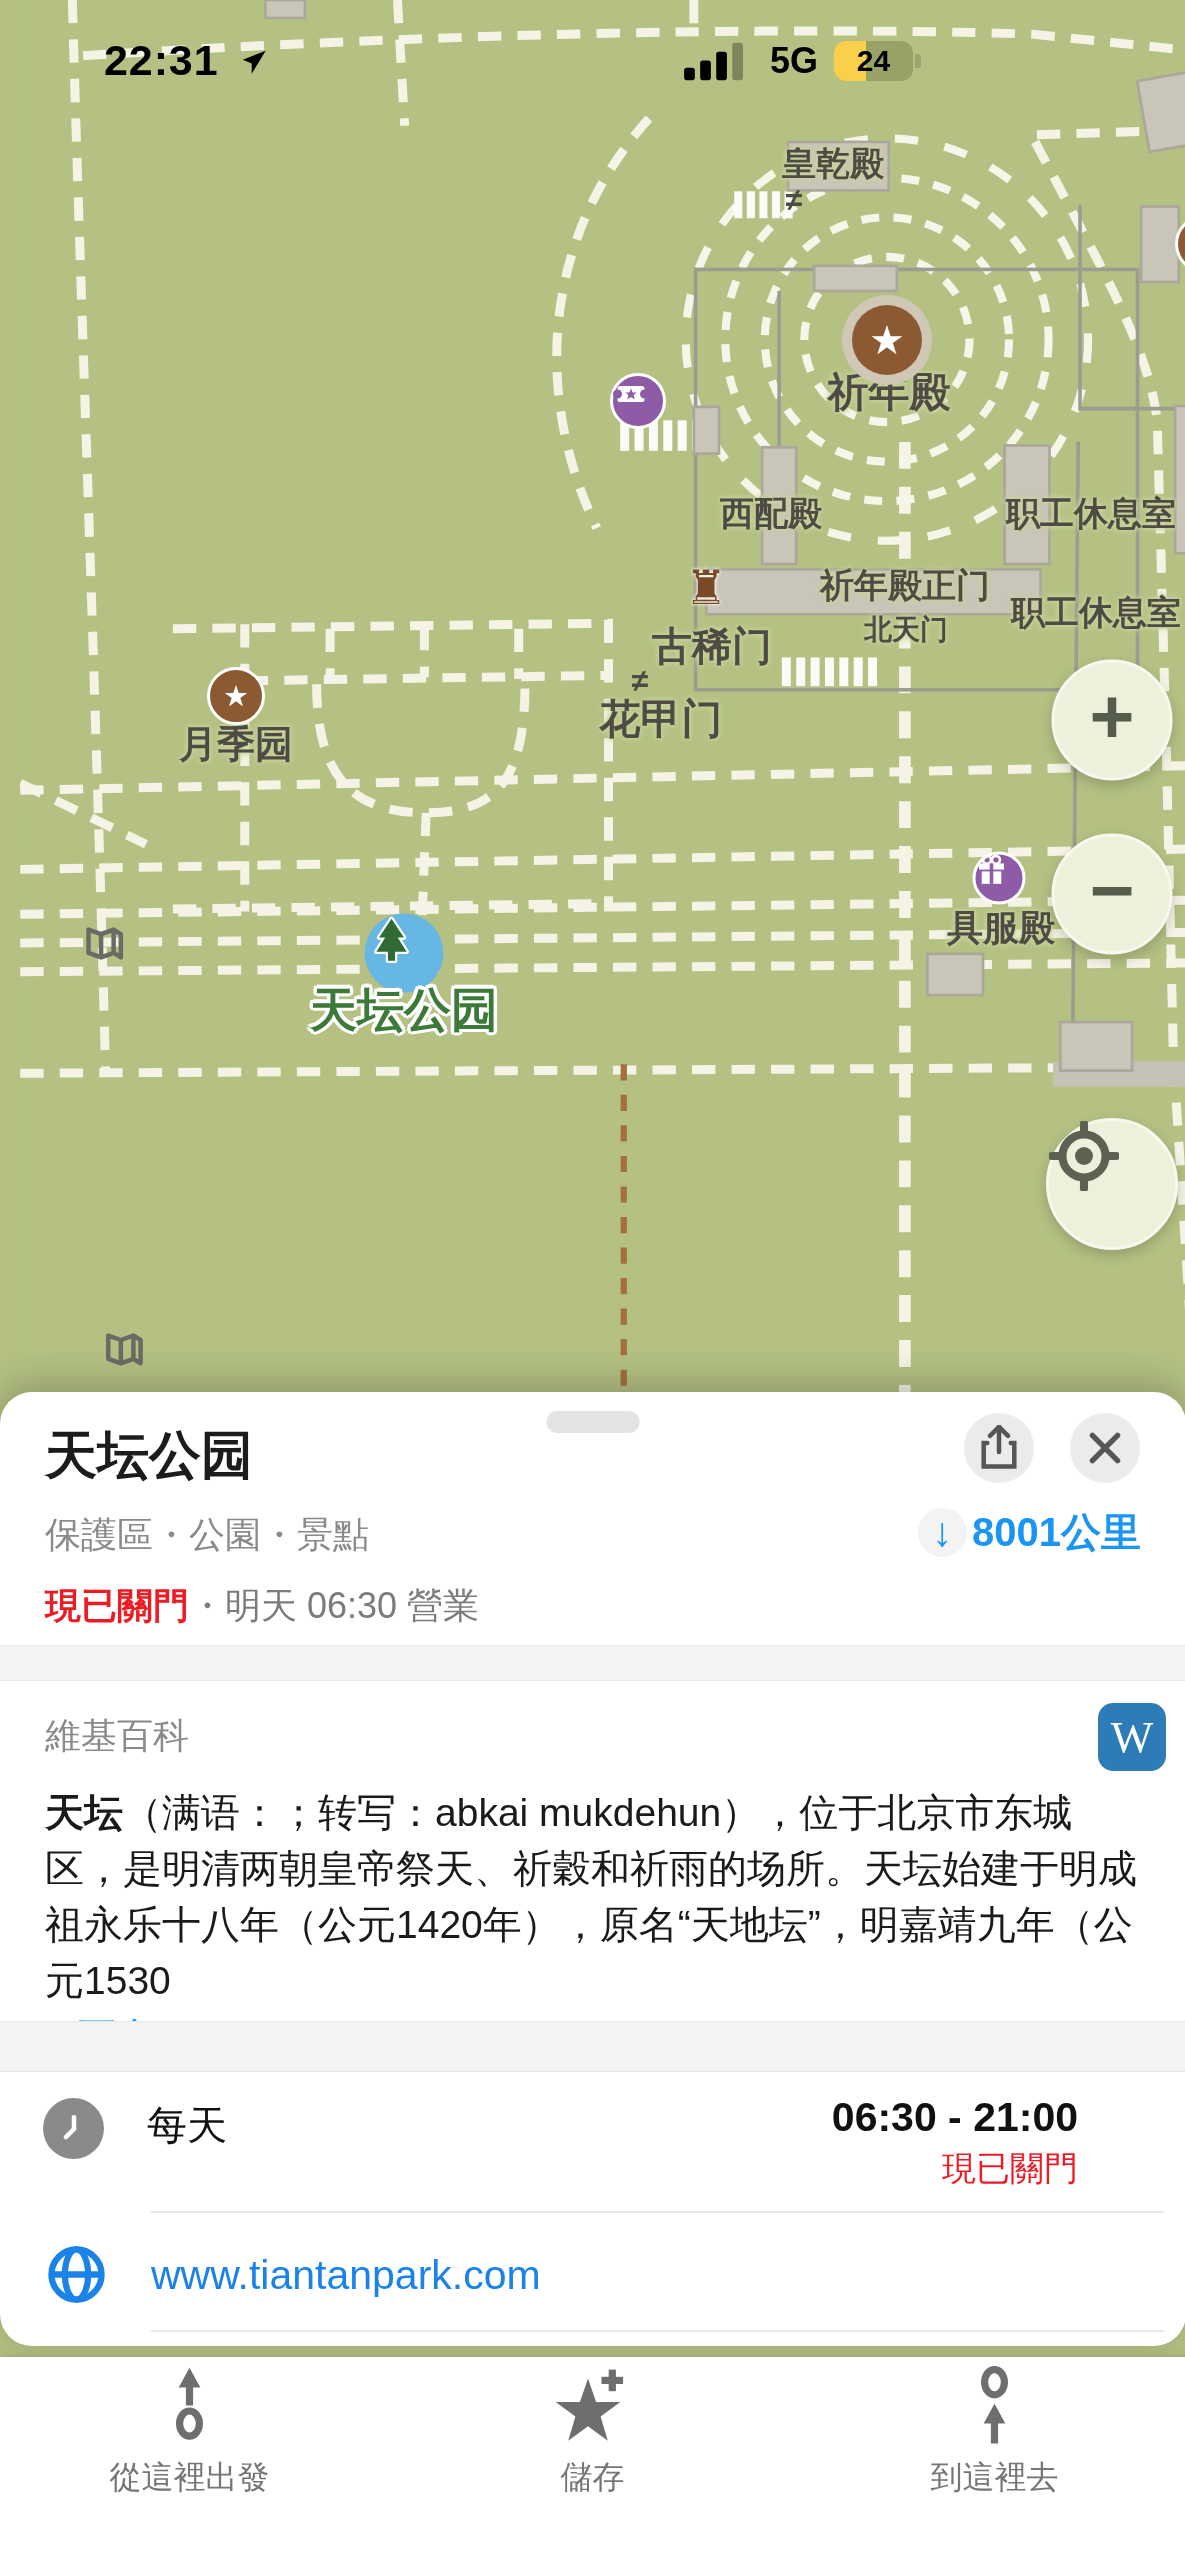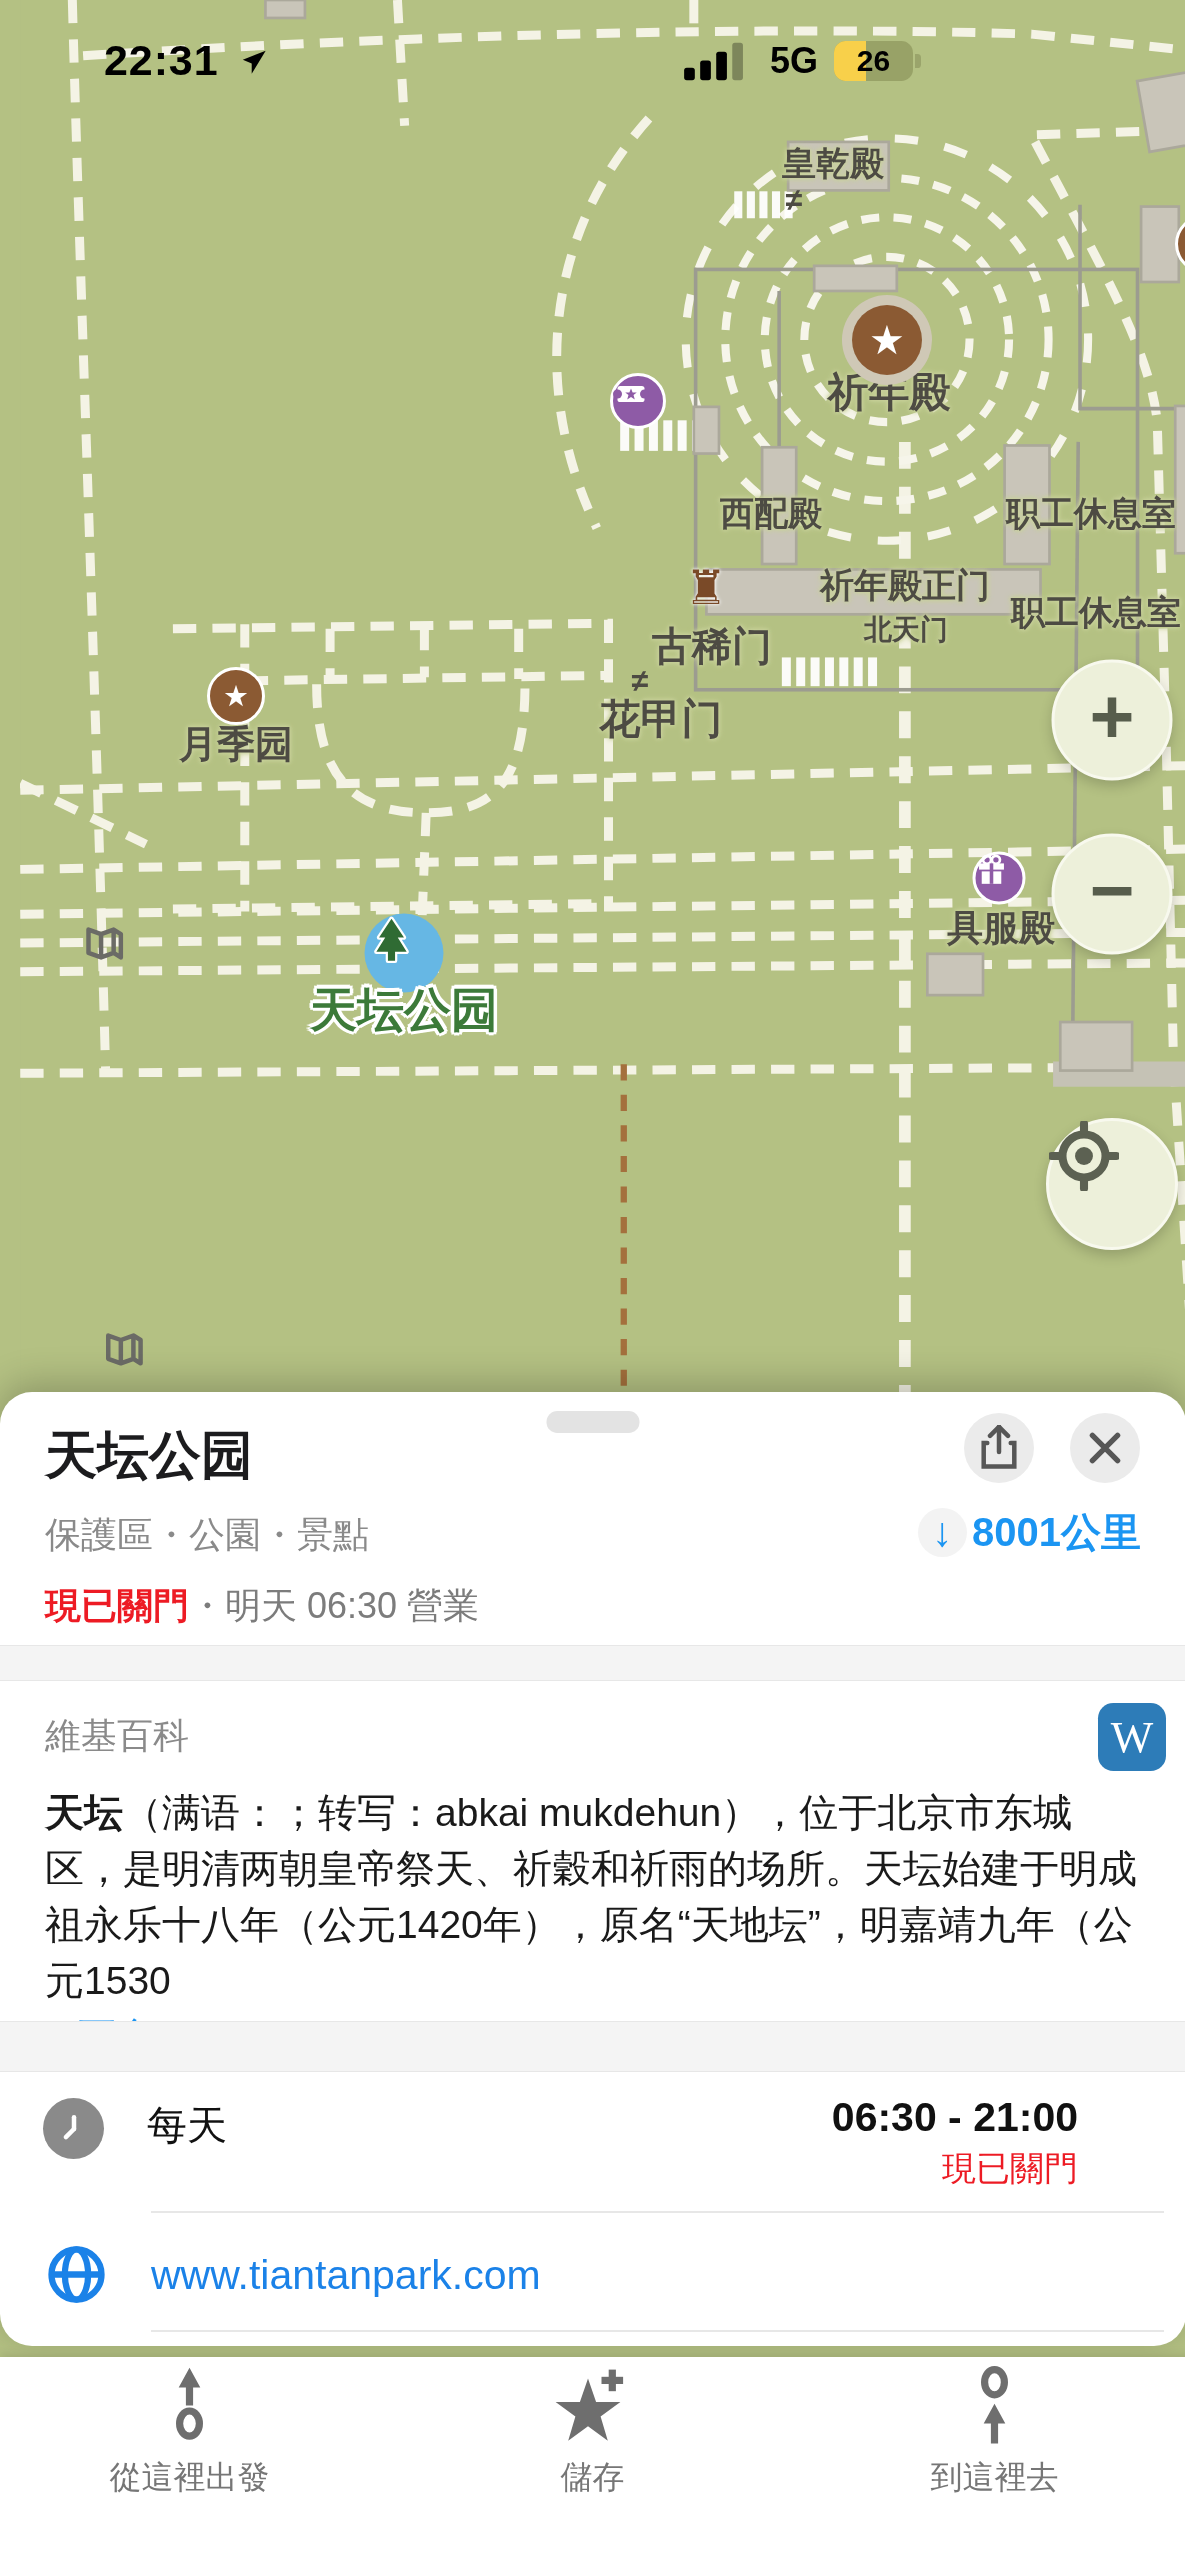--- a/index.html
+++ b/index.html
@@ -254,21 +254,21 @@
       <svg width="72" height="41" viewBox="0 0 80 46">
         <rect x="2" y="30" width="12" height="14" rx="3" fill="#000"></rect>
         <rect x="20" y="22" width="12" height="22" rx="3" fill="#000"></rect>
         <rect x="38" y="12" width="12" height="32" rx="3" fill="#000"></rect>
         <rect x="56" y="2" width="12" height="42" rx="3" fill="#000" opacity="0.3"></rect>
       </svg>
       <span class="sb-5g">5G</span>
       <div style="display:flex;align-items:center;">
         <div class="batt">
           <div class="fill"></div>
-          <div class="pct">26</div>
+          <div class="pct">24</div>
         </div>
         <div class="batt-nub" style="margin-left:1.8px;"></div>
       </div>
     </div>
   </div>
 
   <div class="sheet">
     <div class="handle"></div>
     <div class="title">天坛公园</div>
 

